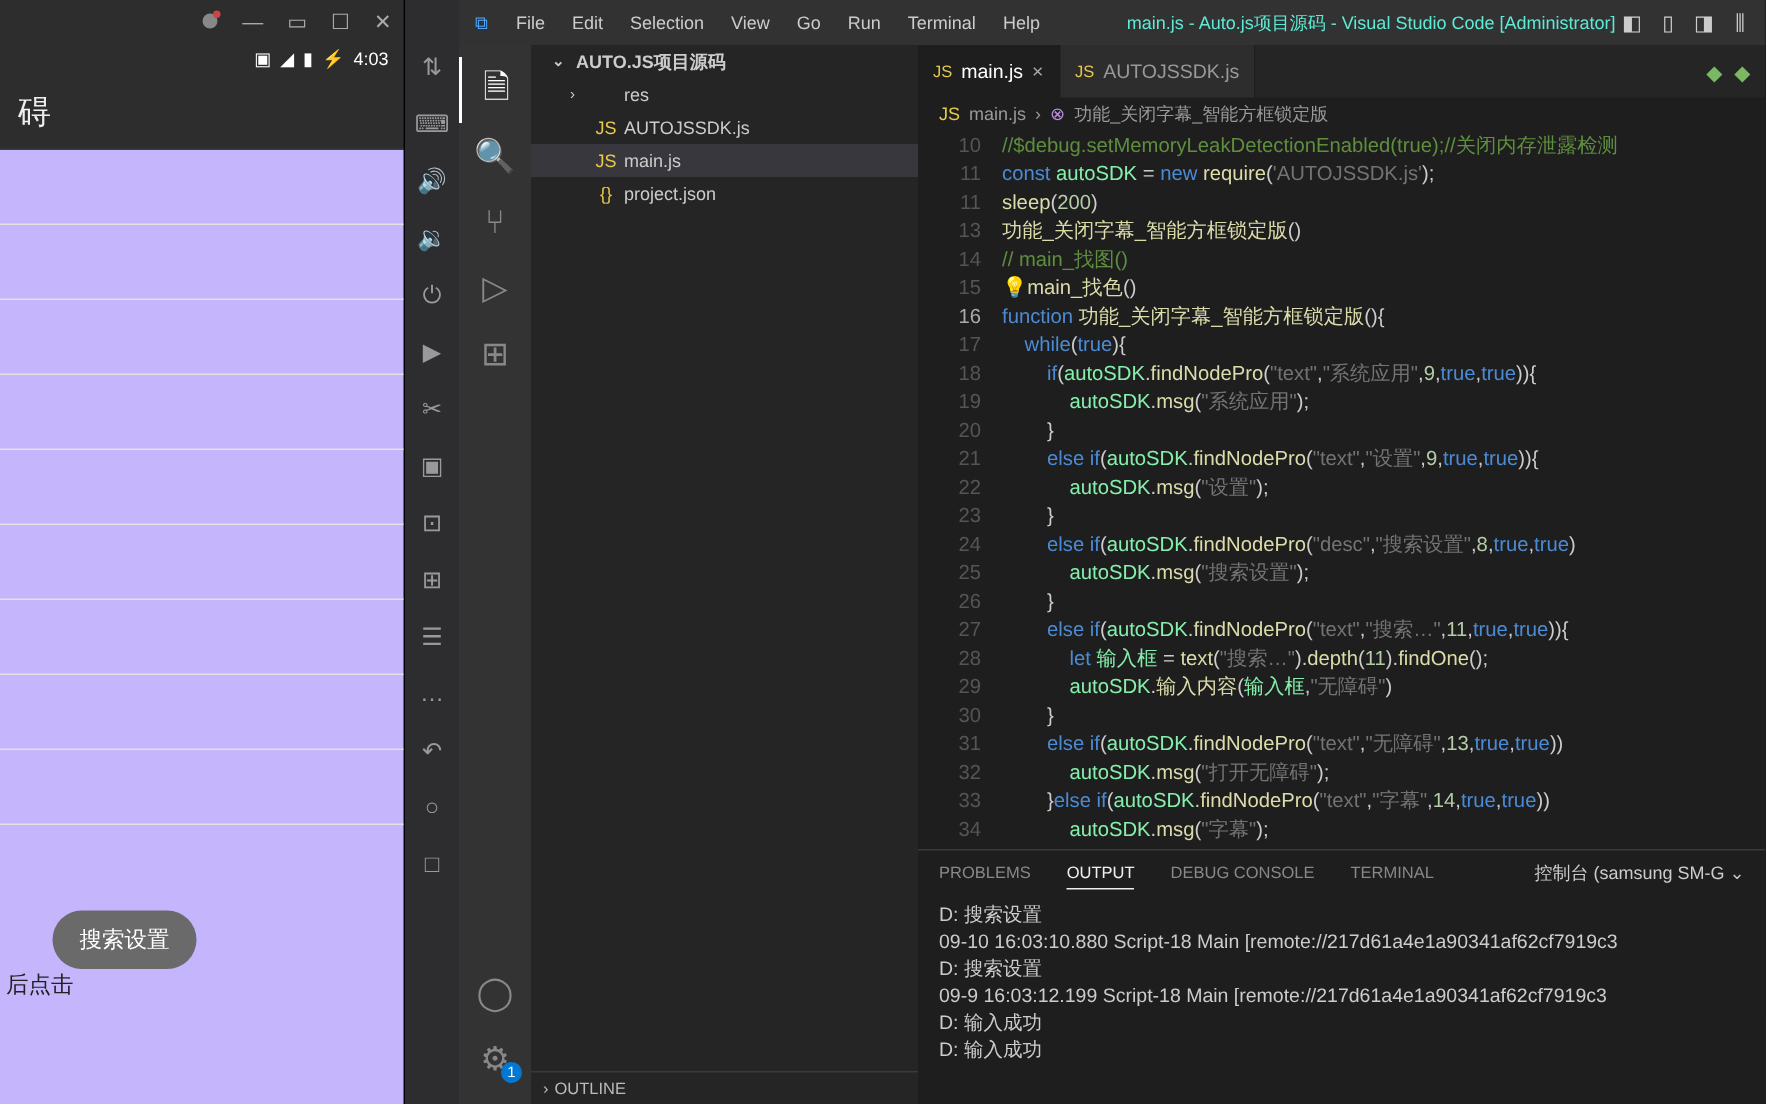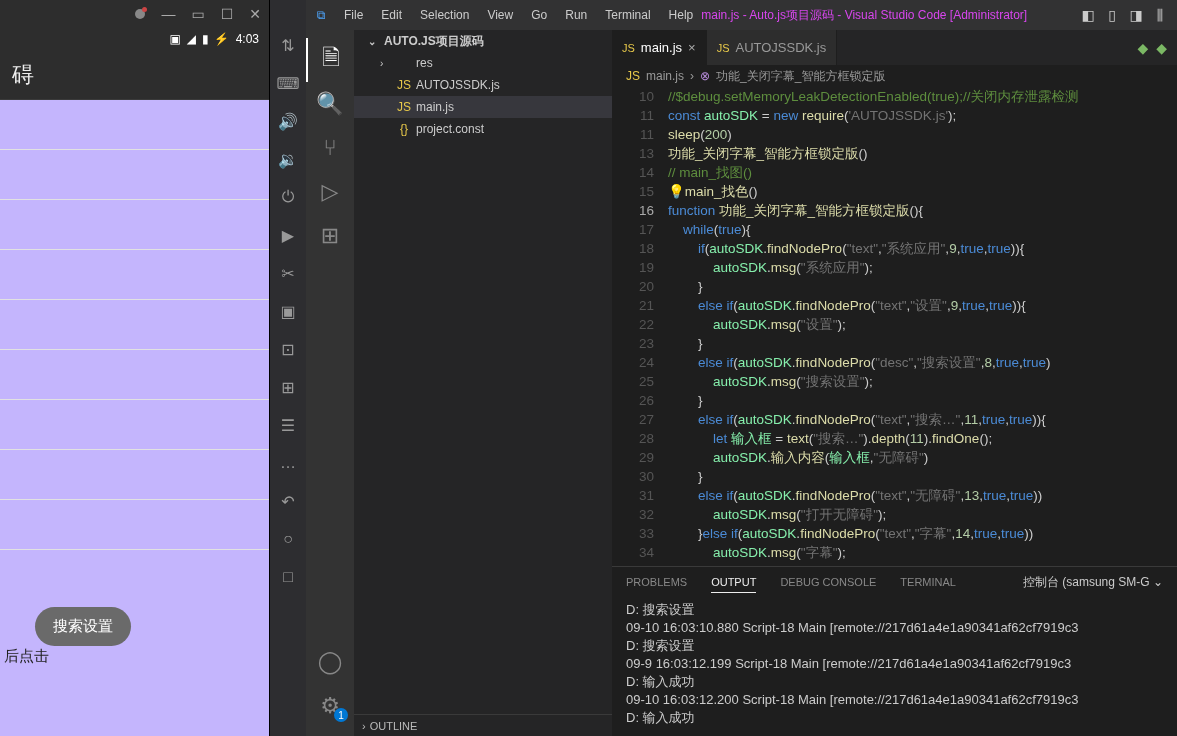--- a/index.html
+++ b/index.html
@@ -15,21 +15,21 @@
 .phone-item{height:50px;border-bottom:1px solid #e2e2e2}
 .phone-toast{position:absolute;bottom:90px;left:35px;background:#6a6a6a;color:#fff;padding:10px 18px;border-radius:22px;font-size:15px}
 .phone-hint{position:absolute;bottom:70px;left:4px;color:#222;font-size:15px}
 .side-rail{width:36px;background:#2d2d30;display:flex;flex-direction:column;padding-top:30px;gap:8px}
 .rail-item{height:30px;color:#999;display:flex;align-items:center;justify-content:center;font-size:16px;cursor:pointer}
 .vscode{flex:1;display:flex;flex-direction:column;background:#1e1e1e;color:#ccc}
 .titlebar{height:30px;background:#323233;display:flex;align-items:center;font-size:12px}
 .titlebar .logo{width:30px;text-align:center;color:#4da6ff}
 .titlebar .menu{display:flex;gap:2px}
 .titlebar .menu span{padding:4px 8px;cursor:pointer}
-.titlebar .title{flex:1;text-align:left;color:#d946ef}
+.titlebar .title{flex:1;text-align:right;color:#5eead4}
 .titlebar .winctrl{display:flex;gap:2px;padding-right:6px}
 .titlebar .winctrl span{width:22px;text-align:center;cursor:pointer;font-size:14px}
 .main-area{flex:1;display:flex;overflow:hidden}
 .activity-bar{width:48px;background:#333;display:flex;flex-direction:column;justify-content:space-between;padding:8px 0}
 .activity-bar .top,.activity-bar .bot{display:flex;flex-direction:column}
 .act-icon{height:44px;display:flex;align-items:center;justify-content:center;color:#888;font-size:22px;cursor:pointer;position:relative}
 .act-icon.active{color:#fff;border-left:2px solid #fff}
 .act-icon .badge{position:absolute;bottom:6px;right:6px;background:#0078d4;color:#fff;font-size:10px;width:14px;height:14px;border-radius:50%;display:flex;align-items:center;justify-content:center}
 .sidebar{width:258px;background:#252526;display:flex;flex-direction:column;font-size:12px}
 .sidebar-header{height:35px;display:flex;align-items:center;justify-content:space-between;padding:0 14px;color:#bbb;font-size:11px;letter-spacing:.5px}
@@ -182,21 +182,21 @@
               <span>AUTOJSSDK.js</span>
             </div>
             <div class="tree-row sel" style="padding-left: 26px;">
               <span class="chev"></span>
               <span class="ico ico-js">JS</span>
               <span>main.js</span>
             </div>
             <div class="tree-row" style="padding-left: 26px;">
               <span class="chev"></span>
               <span class="ico ico-json">{}</span>
-              <span>project.const</span>
+              <span>project.json</span>
             </div>
           </div>
       </div>
       <div class="outline-h">
         <span class="chev">›</span>
         <span>OUTLINE</span>
       </div>
     </div>
     <div class="editor-area">
       <div class="tabs" id="tabs">
@@ -260,19 +260,18 @@
             <div class="right">
               <span>控制台 (samsung SM-G ⌄</span>
             </div>
           </div>
         <div class="panel-body" id="panel-body">
             <div>D: 搜索设置</div>
             <div>09-10 16:03:10.880 Script-18 Main [remote://217d61a4e1a90341af62cf7919c3</div>
             <div>D: 搜索设置</div>
             <div>09-9 16:03:12.199 Script-18 Main [remote://217d61a4e1a90341af62cf7919c3</div>
             <div>D: 输入成功</div>
-            <div>09-10 16:03:12.200 Script-18 Main [remote://217d61a4e1a90341af62cf7919c3</div>
             <div>D: 输入成功</div>
           </div>
       </div>
     </div>
   </div>
 </div>
 
 </body></html>

